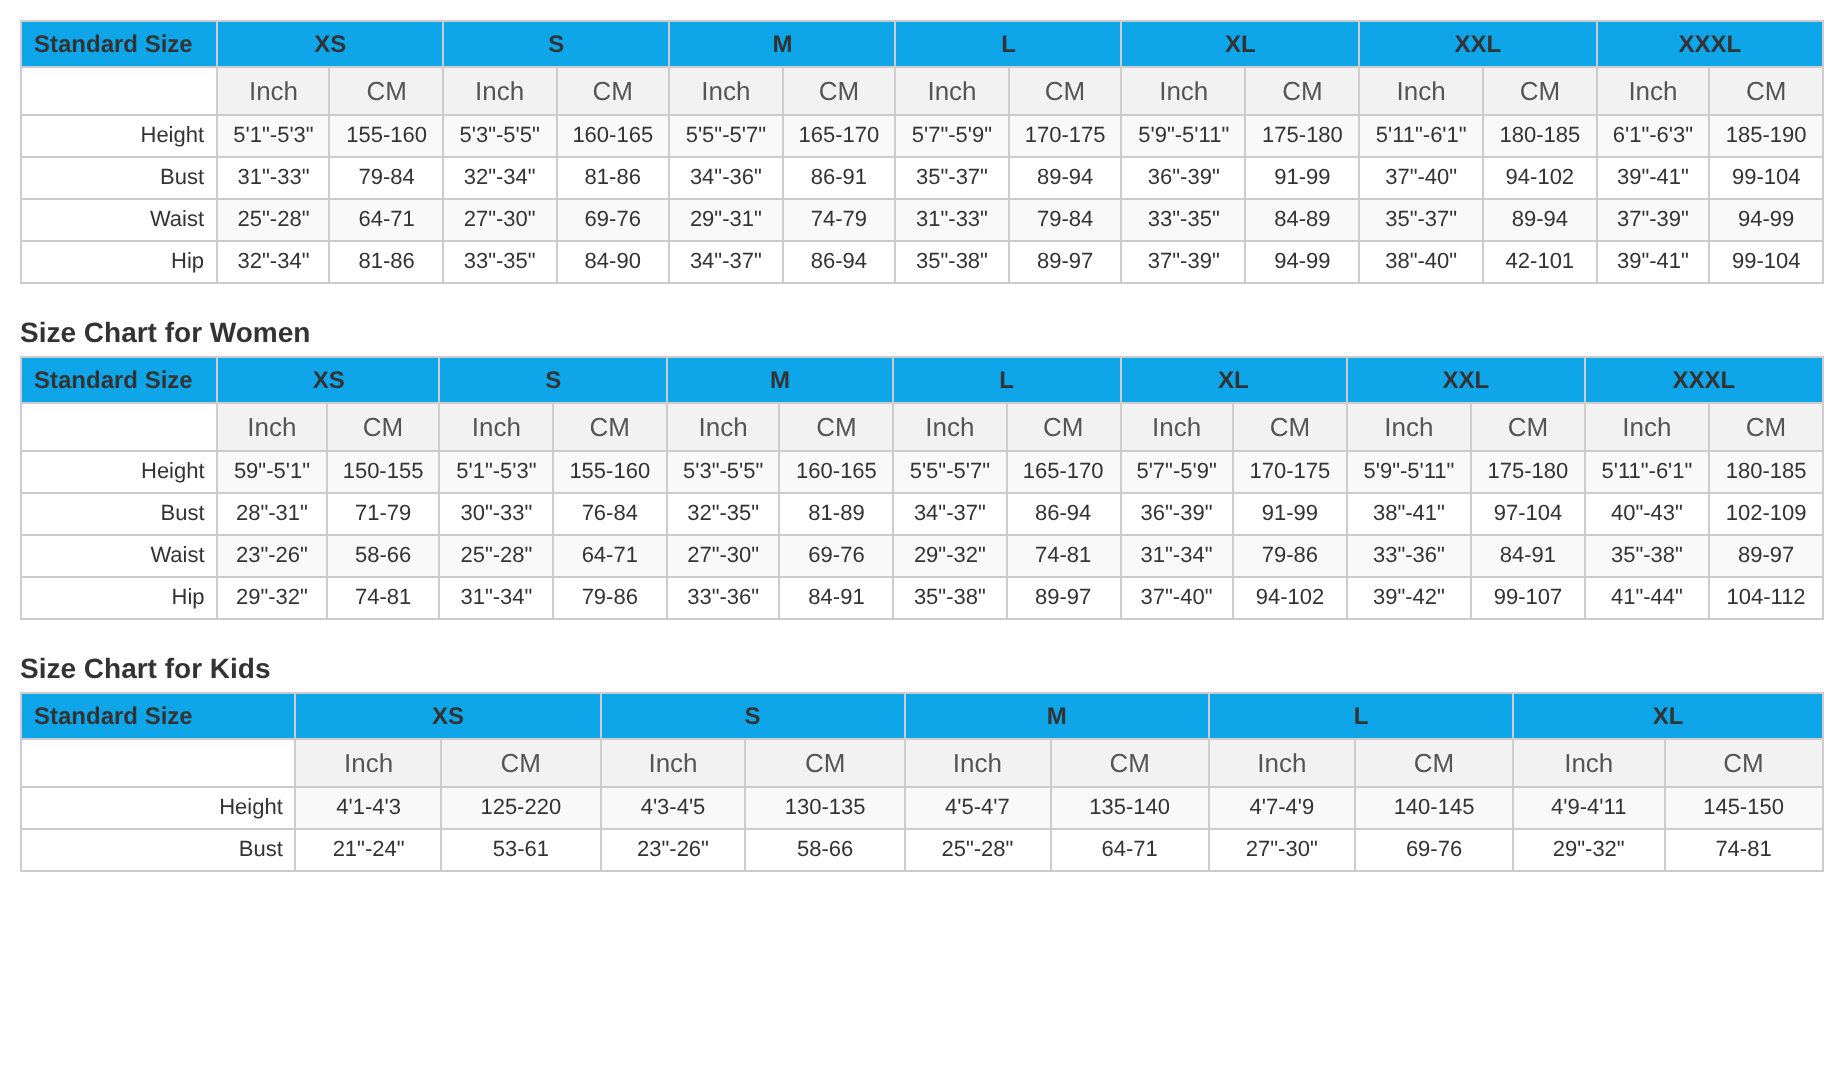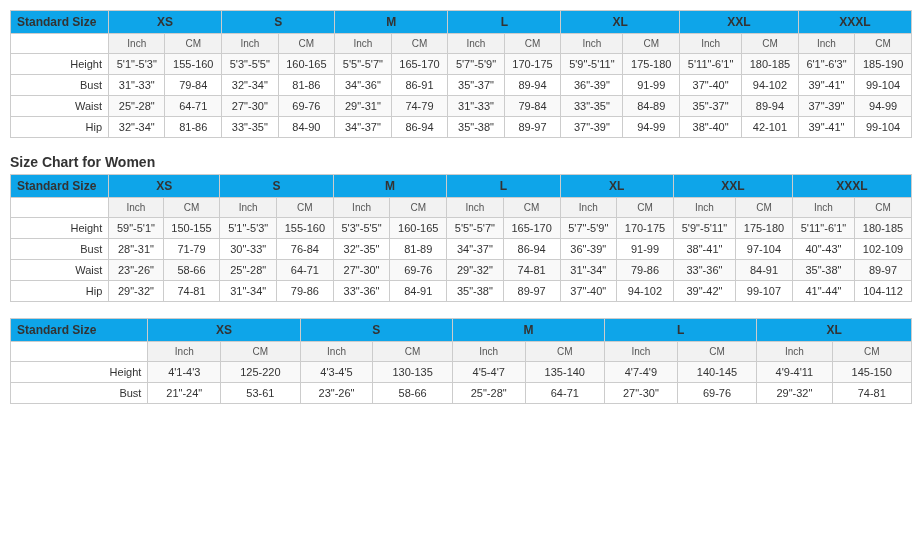--- a/index.html
+++ b/index.html
@@ -28,21 +28,21 @@
       padding: 4px 6px;
       font-size: 11px;
     }
     .header-row th {
       background-color: #0ea5e9;
       font-weight: bold;
       font-size: 12px;
     }
     .subheader-row td {
       background-color: #f2f2f2;
-      font-size: 10px;
+      font-size: 13px;
       color: #555;
     }
     .data-row td {
       background-color: #fff;
     }
     .data-row:nth-child(odd) td {
       background-color: #f9f9f9;
     }
     .label-col {
       text-align: right;
@@ -263,20 +263,21 @@
           <td>39"-42"</td>
           <td>99-107</td>
           <td>41"-44"</td>
           <td>104-112</td>
         </tr>
       </tbody>
   </table>
 </div>
 
 <div>
+  <div class="section-title">Size Chart for Kids</div>
   <table>
     <thead>
       <tr class="header-row">
         <th class="size-label-col">Standard Size</th>
         <th colspan="2">XS</th>
         <th colspan="2">S</th>
         <th colspan="2">M</th>
         <th colspan="2">L</th>
         <th colspan="2">XL</th>
       </tr>

